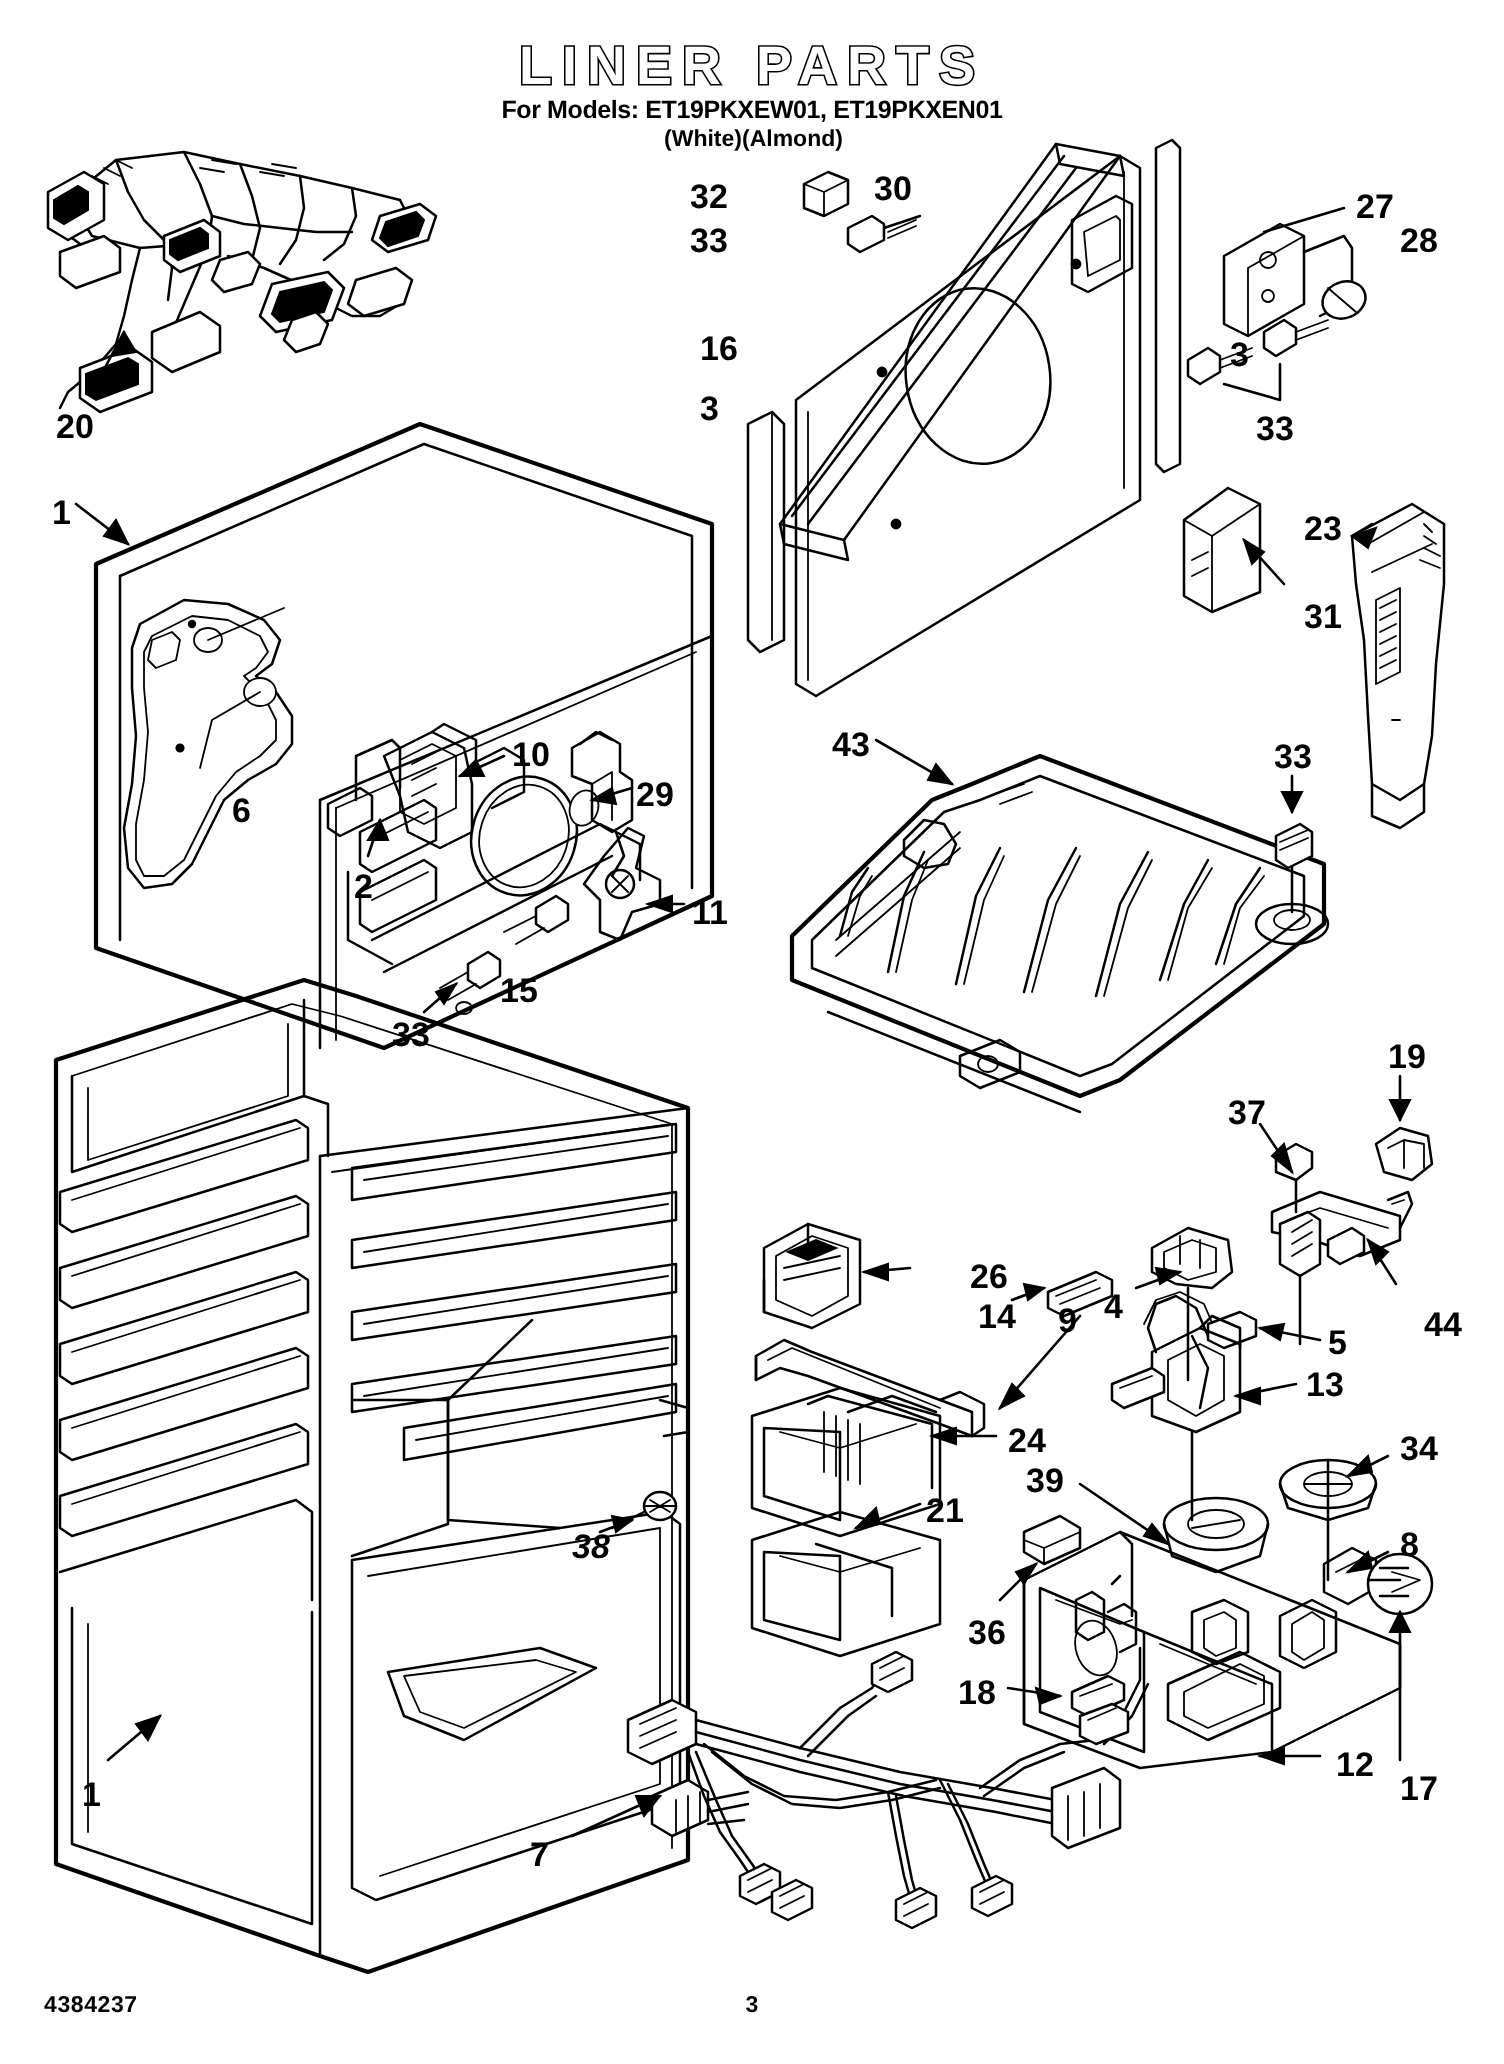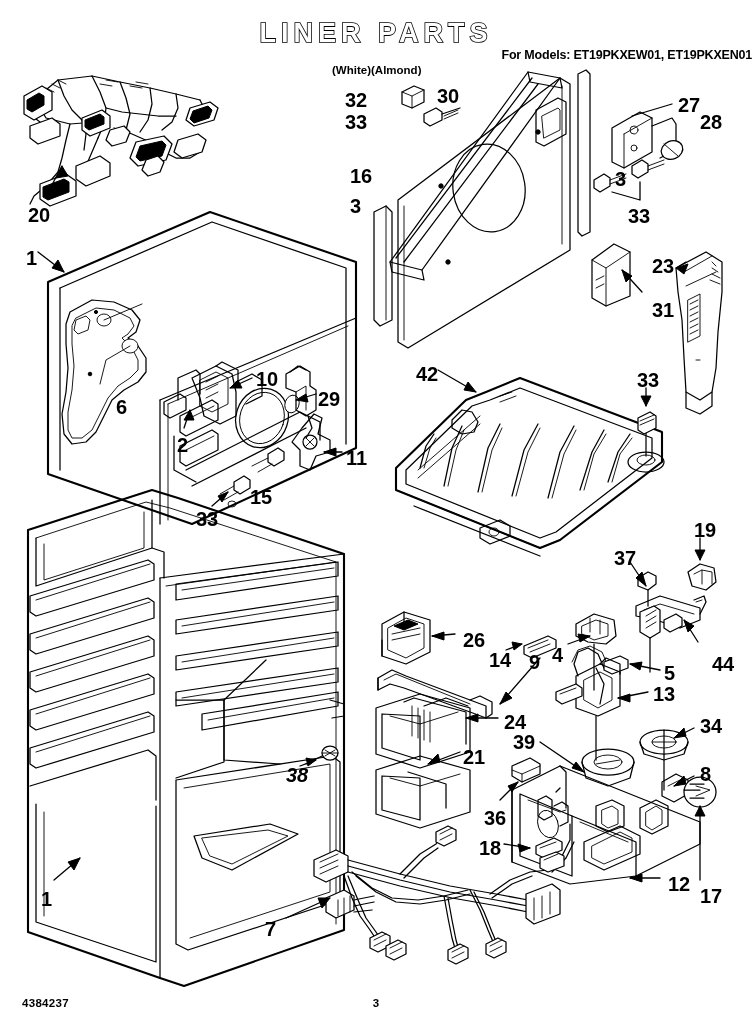--- a/index.html
+++ b/index.html
@@ -11,37 +11,37 @@
   
   .title{
     position:absolute;left:0;top:18px;width:752px;text-align:center;
     font-size:27px;font-weight:bold;letter-spacing:5px;
     color:#ffffff;
     -webkit-text-stroke:1.6px #000;
     paint-order:stroke fill;
     font-family:"Liberation Sans",sans-serif;
   }
   .models{
-    position:absolute;left:0;top:48px;width:752px;text-align:right;
+    position:absolute;left:0;top:48px;width:752px;text-align:center;
     font-size:12.5px;font-weight:bold;letter-spacing:-0.2px;
   }
   .colors{
     position:absolute;left:0;top:64px;width:752px;text-align:center;
     font-size:11.5px;font-weight:bold;
   }
   .colors span{display:inline-block;}
   .c-white{width:120px;text-align:right;}
   .c-almond{width:130px;text-align:left;}
 
   
   .foot-left{position:absolute;left:22px;top:997px;font-size:11.5px;font-weight:bold;letter-spacing:.3px;}
   .foot-center{position:absolute;left:0;top:997px;width:752px;text-align:center;font-size:11.5px;font-weight:bold;}
 
   
-  .cal{position:absolute;font-size:20px;font-weight:bold;line-height:1;
+  .cal{position:absolute;font-size:17px;font-weight:bold;line-height:1;
        font-family:"Liberation Sans",sans-serif;white-space:nowrap;}
 
   
   svg.art{position:absolute;left:0;top:0;width:752px;height:1032px;overflow:visible;}
   .ln{fill:none;stroke:#000;stroke-width:1.25;stroke-linejoin:round;stroke-linecap:round;}
   .ln-t{fill:none;stroke:#000;stroke-width:0.9;stroke-linejoin:round;stroke-linecap:round;}
   .ln-h{fill:none;stroke:#000;stroke-width:2.1;stroke-linejoin:round;stroke-linecap:round;}
   .fillb{fill:#000;stroke:#000;stroke-width:1;}
   .fillw{fill:#fff;stroke:#000;stroke-width:1.25;stroke-linejoin:round;}
   .fillw-t{fill:#fff;stroke:#000;stroke-width:0.9;stroke-linejoin:round;}
@@ -536,30 +536,30 @@
       <div class="cal" style="left: 350px; top: 166px;">16</div>
       <div class="cal" style="left: 350px; top: 196px;">3</div>
       <div class="cal" style="left: 615px; top: 169px;">3</div>
       <div class="cal" style="left: 628px; top: 206px;">33</div>
       <div class="cal" style="left: 26px; top: 248px;">1</div>
       <div class="cal" style="left: 652px; top: 256px;">23</div>
       <div class="cal" style="left: 652px; top: 300px;">31</div>
       <div class="cal" style="left: 116px; top: 397px;">6</div>
       <div class="cal" style="left: 256px; top: 369px; text-align: center;">10</div>
       <div class="cal" style="left: 318px; top: 389px;">29</div>
-      <div class="cal" style="left: 416px; top: 364px;">42</div>
+      <div class="cal" style="left: 416px; top: 364px;">43</div>
       <div class="cal" style="left: 637px; top: 370px;">33</div>
       <div class="cal" style="left: 177px; top: 435px;">2</div>
       <div class="cal" style="left: 346px; top: 448px;">11</div>
       <div class="cal" style="left: 250px; top: 487px;">15</div>
       <div class="cal" style="left: 196px; top: 509px;">33</div>
       <div class="cal" style="left: 694px; top: 520px;">19</div>
       <div class="cal" style="left: 614px; top: 548px;">37</div>
       <div class="cal" style="left: 700px; top: 654px; margin-left: 12px;">44</div>
-      <div class="cal" style="left: 463px; top: 630px;">26</div>
+      <div class="cal" style="left: 485px; top: 630px;">26</div>
       <div class="cal" style="left: 489px; top: 650px;">14</div>
       <div class="cal" style="left: 529px; top: 652px;">9</div>
       <div class="cal" style="left: 552px; top: 645px;">4</div>
       <div class="cal" style="left: 664px; top: 663px;">5</div>
       <div class="cal" style="left: 653px; top: 684px;">13</div>
       <div class="cal" style="left: 504px; top: 712px;">24</div>
       <div class="cal" style="left: 700px; top: 716px;">34</div>
       <div class="cal" style="left: 463px; top: 747px;">21</div>
       <div class="cal" style="left: 513px; top: 732px;">39</div>
       <div class="cal" style="left: 286px; top: 765px; font-style: italic;">38</div>

